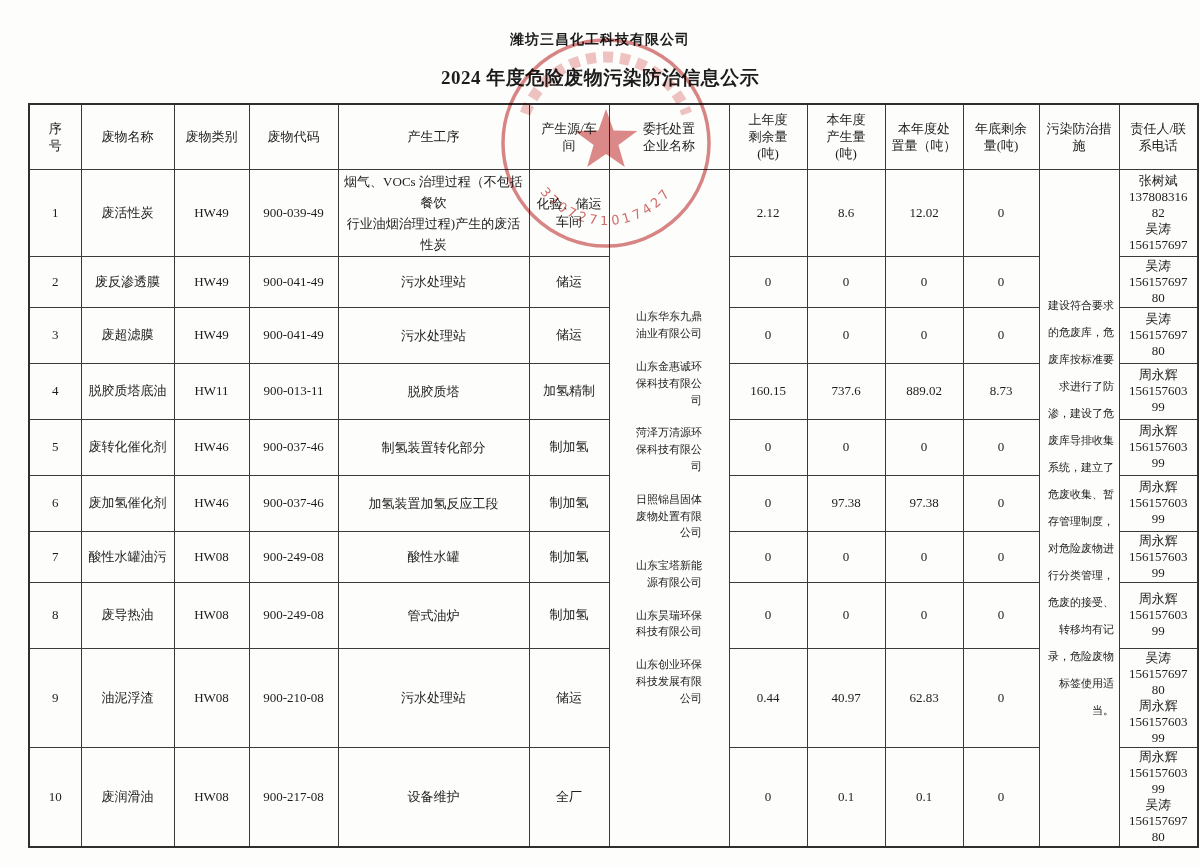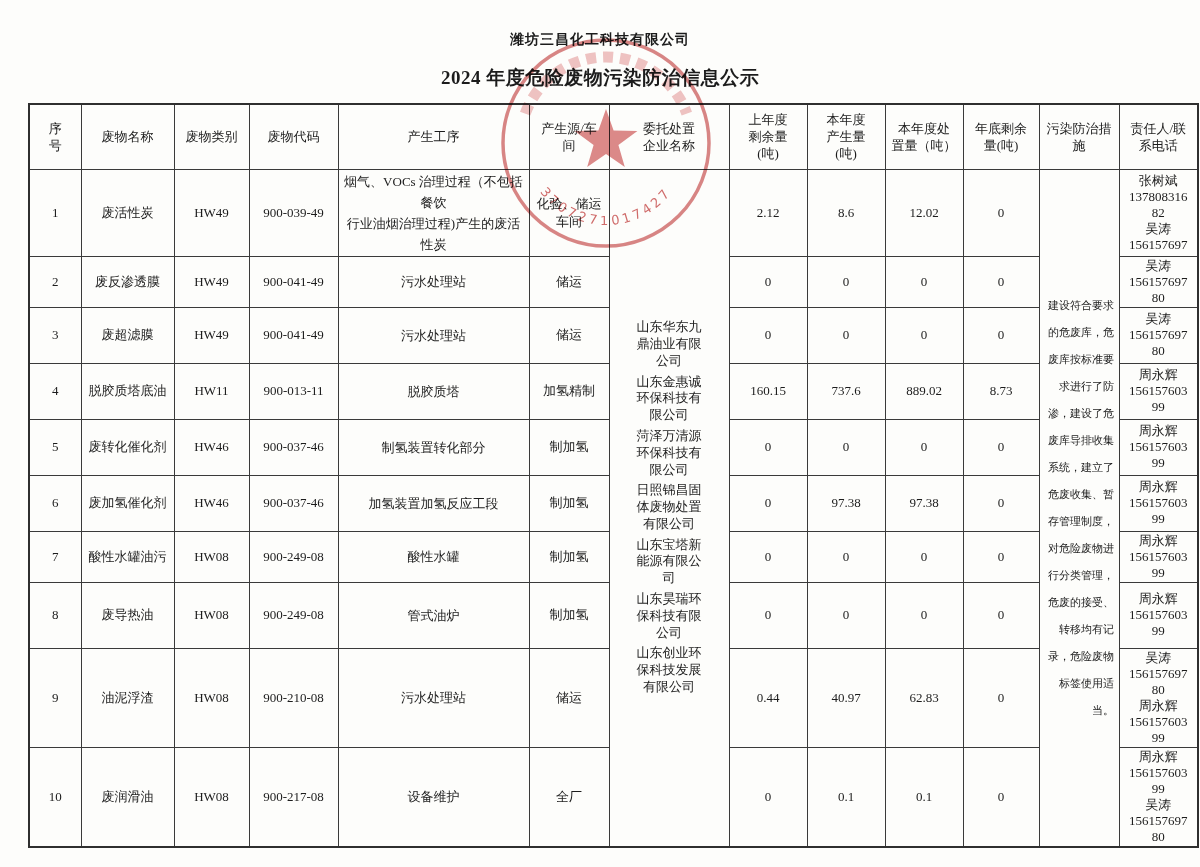--- a/index.html
+++ b/index.html
@@ -22,21 +22,21 @@
   }
   table.waste th, table.waste td{
     border:1px solid #3a3a3a;vertical-align:middle;text-align:center;
     padding:1px 3px;font-size:13px;font-weight:normal;
     overflow:hidden;
   }
   table.waste{border:2px solid #2f2f2f;}
   th.hdr{white-space:pre-line;line-height:17px;}
   td.pre{white-space:pre-line;line-height:21px;}
   td.contact{white-space:pre-line;line-height:16px;font-size:12.5px;padding:0 1px;}
-  .company-list div{width:66px;margin:4px auto;line-height:16.8px;font-size:13px;}
+  .company-list div{width:66px;margin:16px auto;line-height:16.8px;font-size:11px;text-align:right;}
   .measures-text{width:70px;margin:0 auto;line-height:27px;font-size:11px;text-align:right;}
   .seal{
     position:absolute;left:496px;top:33px;width:220px;height:220px;
     mix-blend-mode:multiply;opacity:.88;pointer-events:none;
   }
 </style>
 </head>
 <body>
 
 <div class="doc-title">潍坊三昌化工科技有限公司</div>

